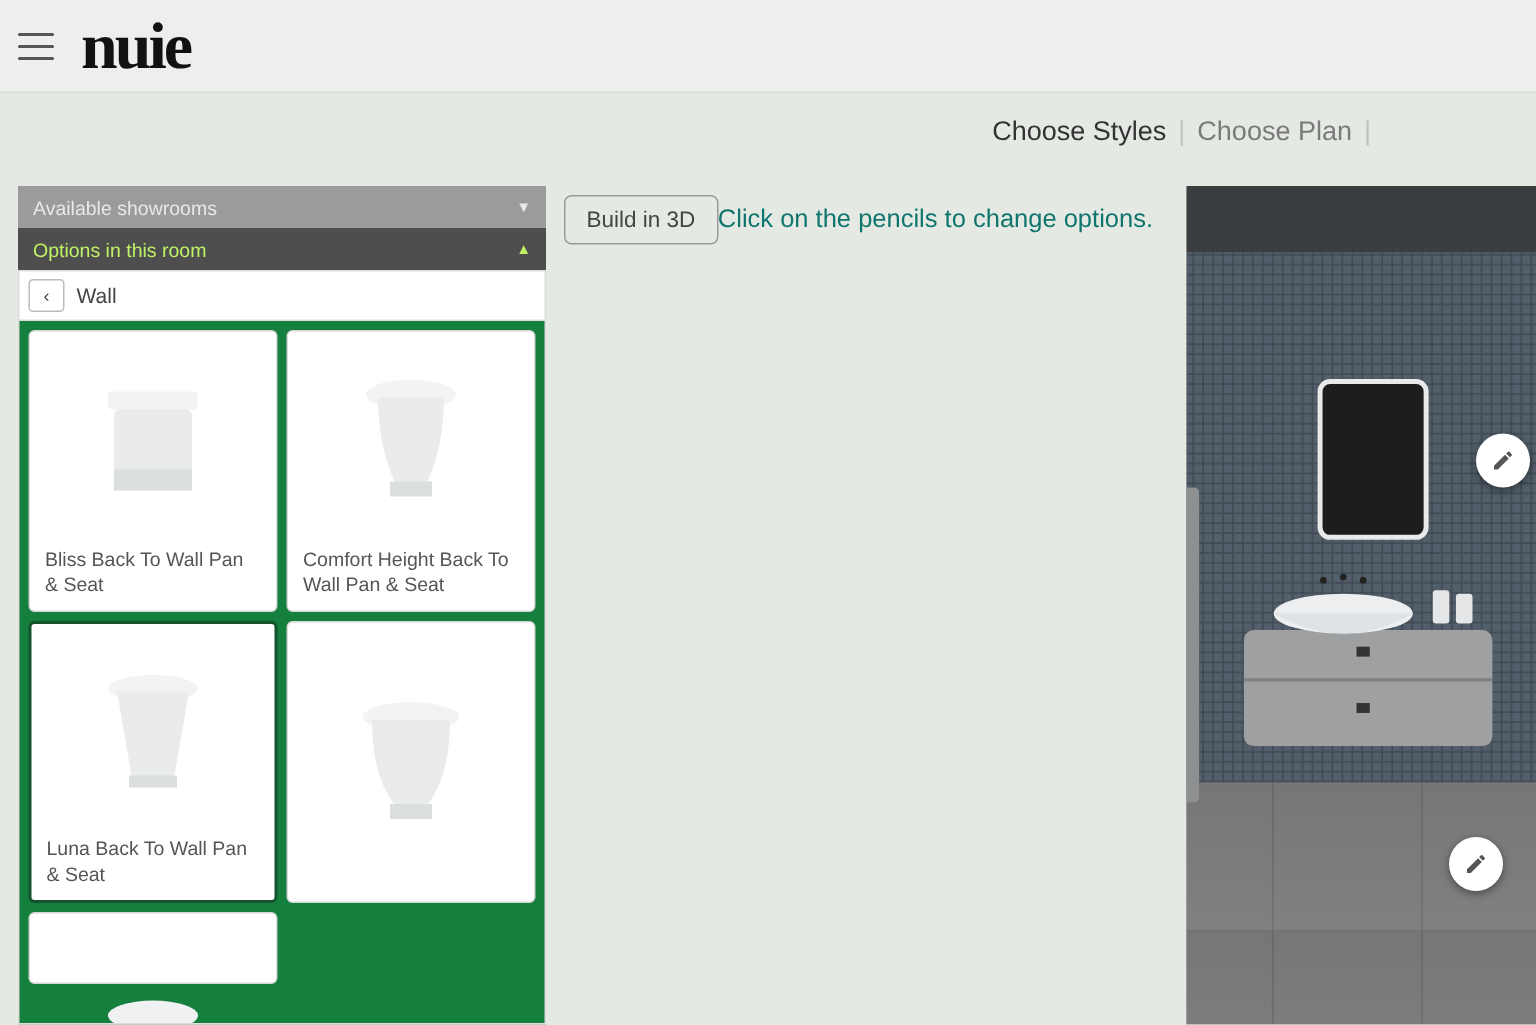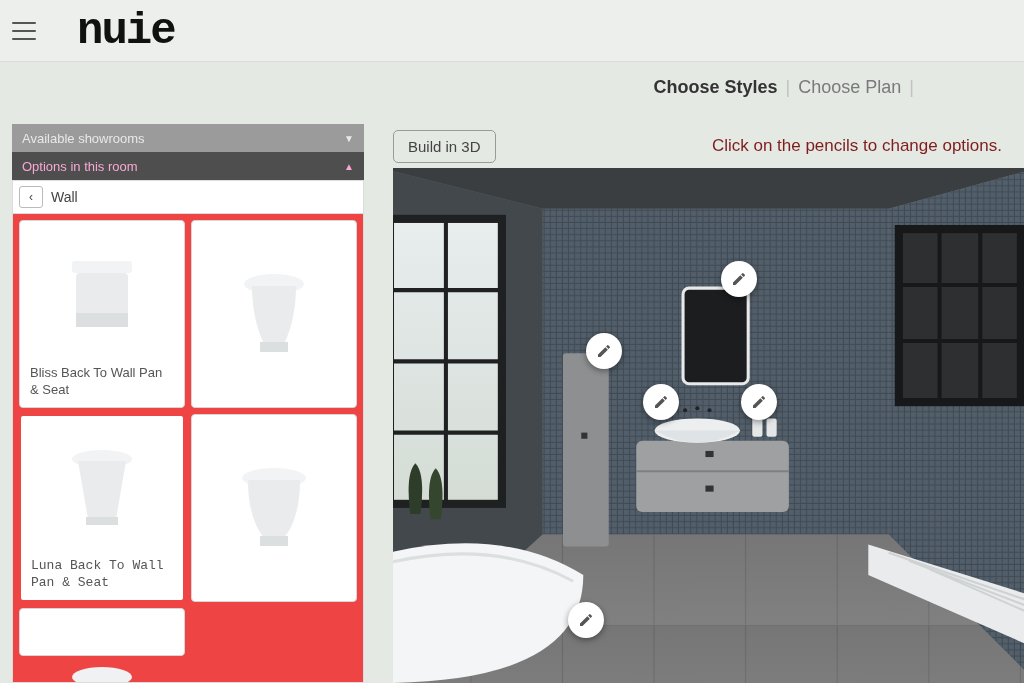--- a/index.html
+++ b/index.html
@@ -19,62 +19,61 @@
     display: flex; flex-direction: column; justify-content: space-between;
     margin-right: 18px;
     cursor: pointer;
   }
   .hamburger span { height: 2px; background: #555; border-radius: 1px; }
   .logo {
     font-size: 44px;
     font-weight: 700;
     letter-spacing: -2px;
     color: #111;
-    font-family: Liberation Mono, monospace;
-    margin-left: 23px;
+    font-family: Liberation Serif, serif;
   }
   
   
   .nav-steps {
     height: 50px;
     display: flex;
     align-items: center;
     justify-content: flex-end;
     padding-right: 110px;
     gap: 8px;
     font-size: 18px;
     color: #7a7a7a;
   }
   .nav-steps .step { cursor: pointer; }
-  .nav-steps .step.active { color: #333; font-weight: 700; }
+  .nav-steps .step.active { color: #333; font-weight: 400; }
   .nav-steps .sep { color: #c2c2c2; }
   
   
   .main {
     display: flex;
     padding: 12px 0 0 12px;
-    gap: 29px;
+    gap: 12px;
     height: calc(100% - 112px);
   }
   
   
   .sidebar {
     width: 352px;
     flex-shrink: 0;
     display: flex;
     flex-direction: column;
   }
   .panel-hdr {
     height: 28px;
     display: flex;
     align-items: center;
     justify-content: space-between;
     padding: 0 10px;
     font-size: 13px;
-    color: #f9a8d4;
+    color: #bef264;
   }
   .panel-hdr.light { background: #9b9b9b; color: #e8e8e8; }
   .panel-hdr.dark  { background: #4e4e4e; }
   .panel-hdr .chev { font-size: 10px; }
   
   .category-row {
     height: 34px;
     background: #fff;
     border: 1px solid #dcdcdc;
     display: flex;
@@ -90,80 +89,79 @@
     border-radius: 3px;
     display: flex; align-items: center; justify-content: center;
     font-size: 12px;
     cursor: pointer;
     background: #fff;
   }
   
   .product-grid {
     flex: 1;
     overflow: hidden;
-    background: #ef4444;
+    background: #15803d;
     border: 1px solid #dcdcdc;
     border-top: none;
     padding: 6px;
     display: grid;
     grid-template-columns: 1fr 1fr;
     gap: 6px;
     align-content: start;
   }
   .product-card {
     border: 1px solid #d6d6d6;
     border-radius: 4px;
     background: #fff;
     height: 188px;
     padding: 8px 10px;
     display: flex;
     flex-direction: column;
     cursor: pointer;
   }
-  .product-card.selected { border: 2px solid #ef4444; font-family: Liberation Mono, monospace; }
+  .product-card.selected { border: 2px solid #14532d; }
   .product-card.partial { height: 48px; }
   .thumb {
     flex: 1;
     display: flex;
     align-items: center;
     justify-content: center;
   }
   .thumb svg { width: 100px; height: 100px; }
   .product-name {
     font-size: 13px;
     color: #555;
     line-height: 1.35;
     margin-top: 6px;
     min-height: 34px;
   }
   
   
   .preview-col {
     flex: 1;
     display: flex;
-    flex-direction: column;
     padding-right: 0;
   }
   .preview-bar {
     height: 44px;
     display: flex;
     align-items: center;
     justify-content: space-between;
     padding-right: 22px;
   }
   .build-btn {
     border: 1px solid #9a9a9a;
     border-radius: 5px;
     padding: 7px 14px;
     font-size: 15px;
     color: #444;
     background: transparent;
     cursor: pointer;
   }
-  .hint { font-size: 17px; color: #7f1d1d; }
+  .hint { font-size: 17px; color: #0f766e; }
   
   .render {
     flex: 1;
     position: relative;
     overflow: hidden;
     background: #6a6a6a;
   }
   .render svg.scene { position: absolute; inset: 0; width: 100%; height: 100%; }
   
   .pencil {
@@ -225,20 +223,21 @@
           <div class="product-name">Bliss Back To Wall Pan &amp; Seat</div>
         </div>
         <div class="product-card">
           <div class="thumb">
             <svg viewBox="0 0 100 100">
               <ellipse cx="50" cy="20" rx="30" ry="10" fill="#f2f3f4"></ellipse>
               <path d="M28 22 Q28 55 40 80 L60 80 Q72 55 72 22 Z" fill="#e9ebec"></path>
               <rect x="36" y="78" width="28" height="10" fill="#dcdfe0"></rect>
             </svg>
           </div>
+          <div class="product-name">Comfort Height Back To Wall Pan &amp; Seat</div>
         </div>
         <div class="product-card selected">
           <div class="thumb">
             <svg viewBox="0 0 100 100">
               <ellipse cx="50" cy="22" rx="30" ry="9" fill="#f2f3f4"></ellipse>
               <path d="M26 24 L36 82 L64 82 L74 24 Z" fill="#e9ebec"></path>
               <rect x="34" y="80" width="32" height="8" fill="#dcdfe0"></rect>
             </svg>
           </div>
           <div class="product-name">Luna Back To Wall Pan &amp; Seat</div>

